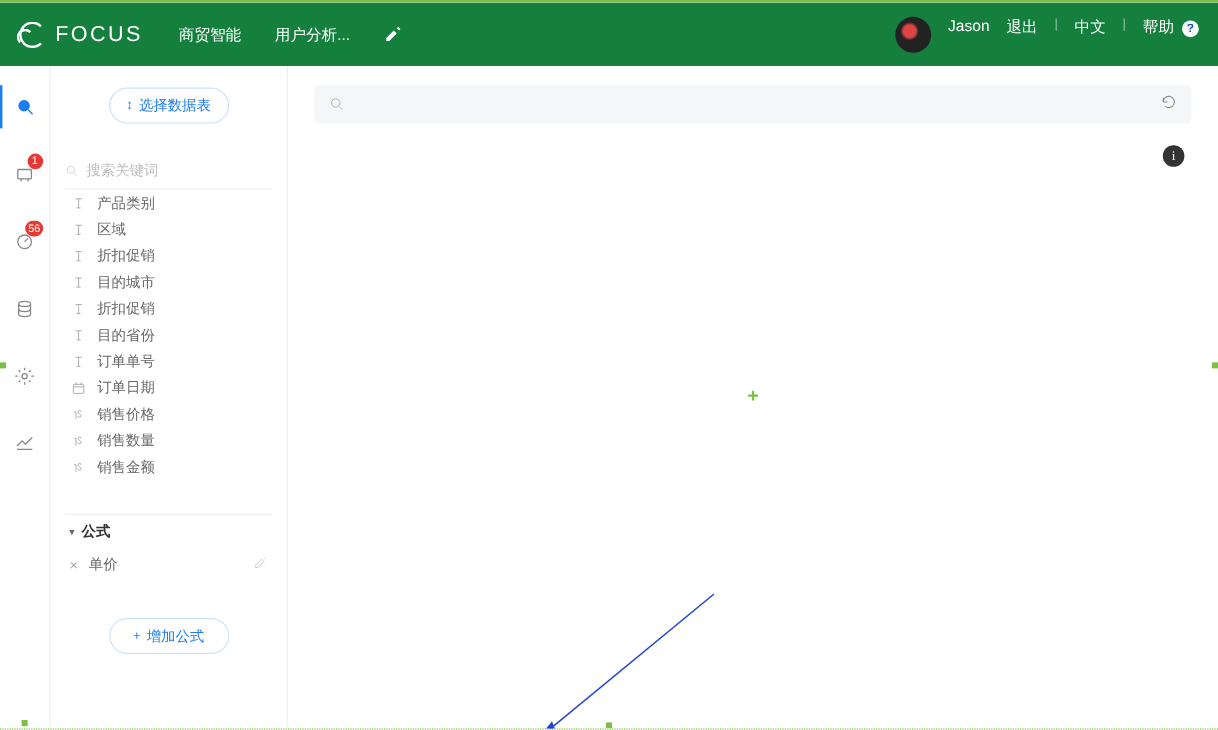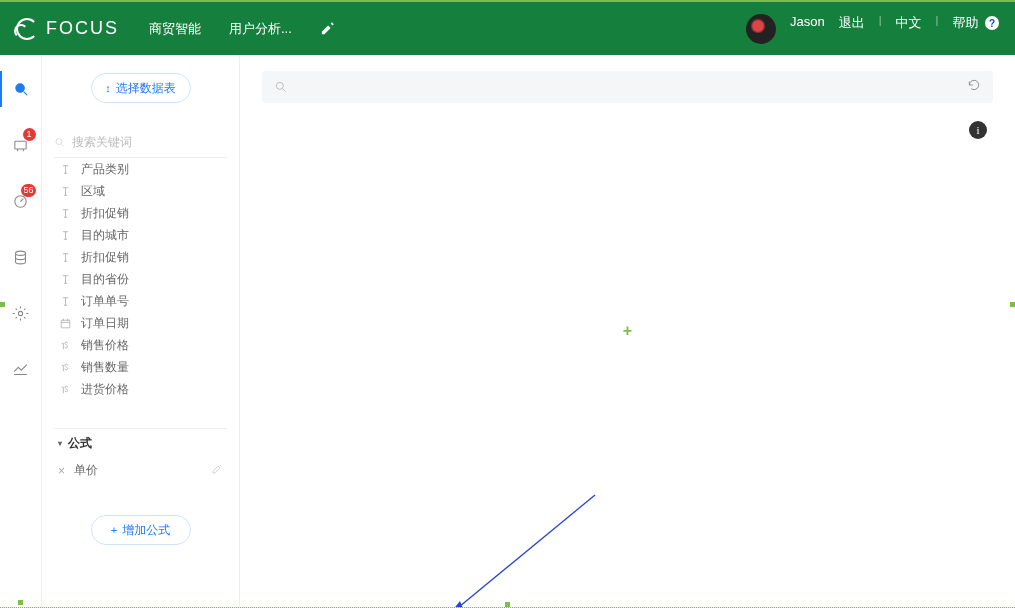--- a/index.html
+++ b/index.html
@@ -350,21 +350,21 @@
             </svg>
           </span>
           <span>销售数量</span>
         </div>
         <div class="field-item">
           <span class="field-icon">
             <svg viewBox="0 0 24 24">
               <path d="M5 8h3v11M11 14c0 3 5 3 5 0s-5-3-5-6 5-3 5 0"></path>
             </svg>
           </span>
-          <span>进货价格</span>
+          <span>销售金额</span>
         </div>
       </div>
 
     <div class="section-header">
       <span class="caret">▾</span>
       <span>公式</span>
     </div>
     <div class="formula-item">
       <span class="close">×</span>
       <span>单价</span>

